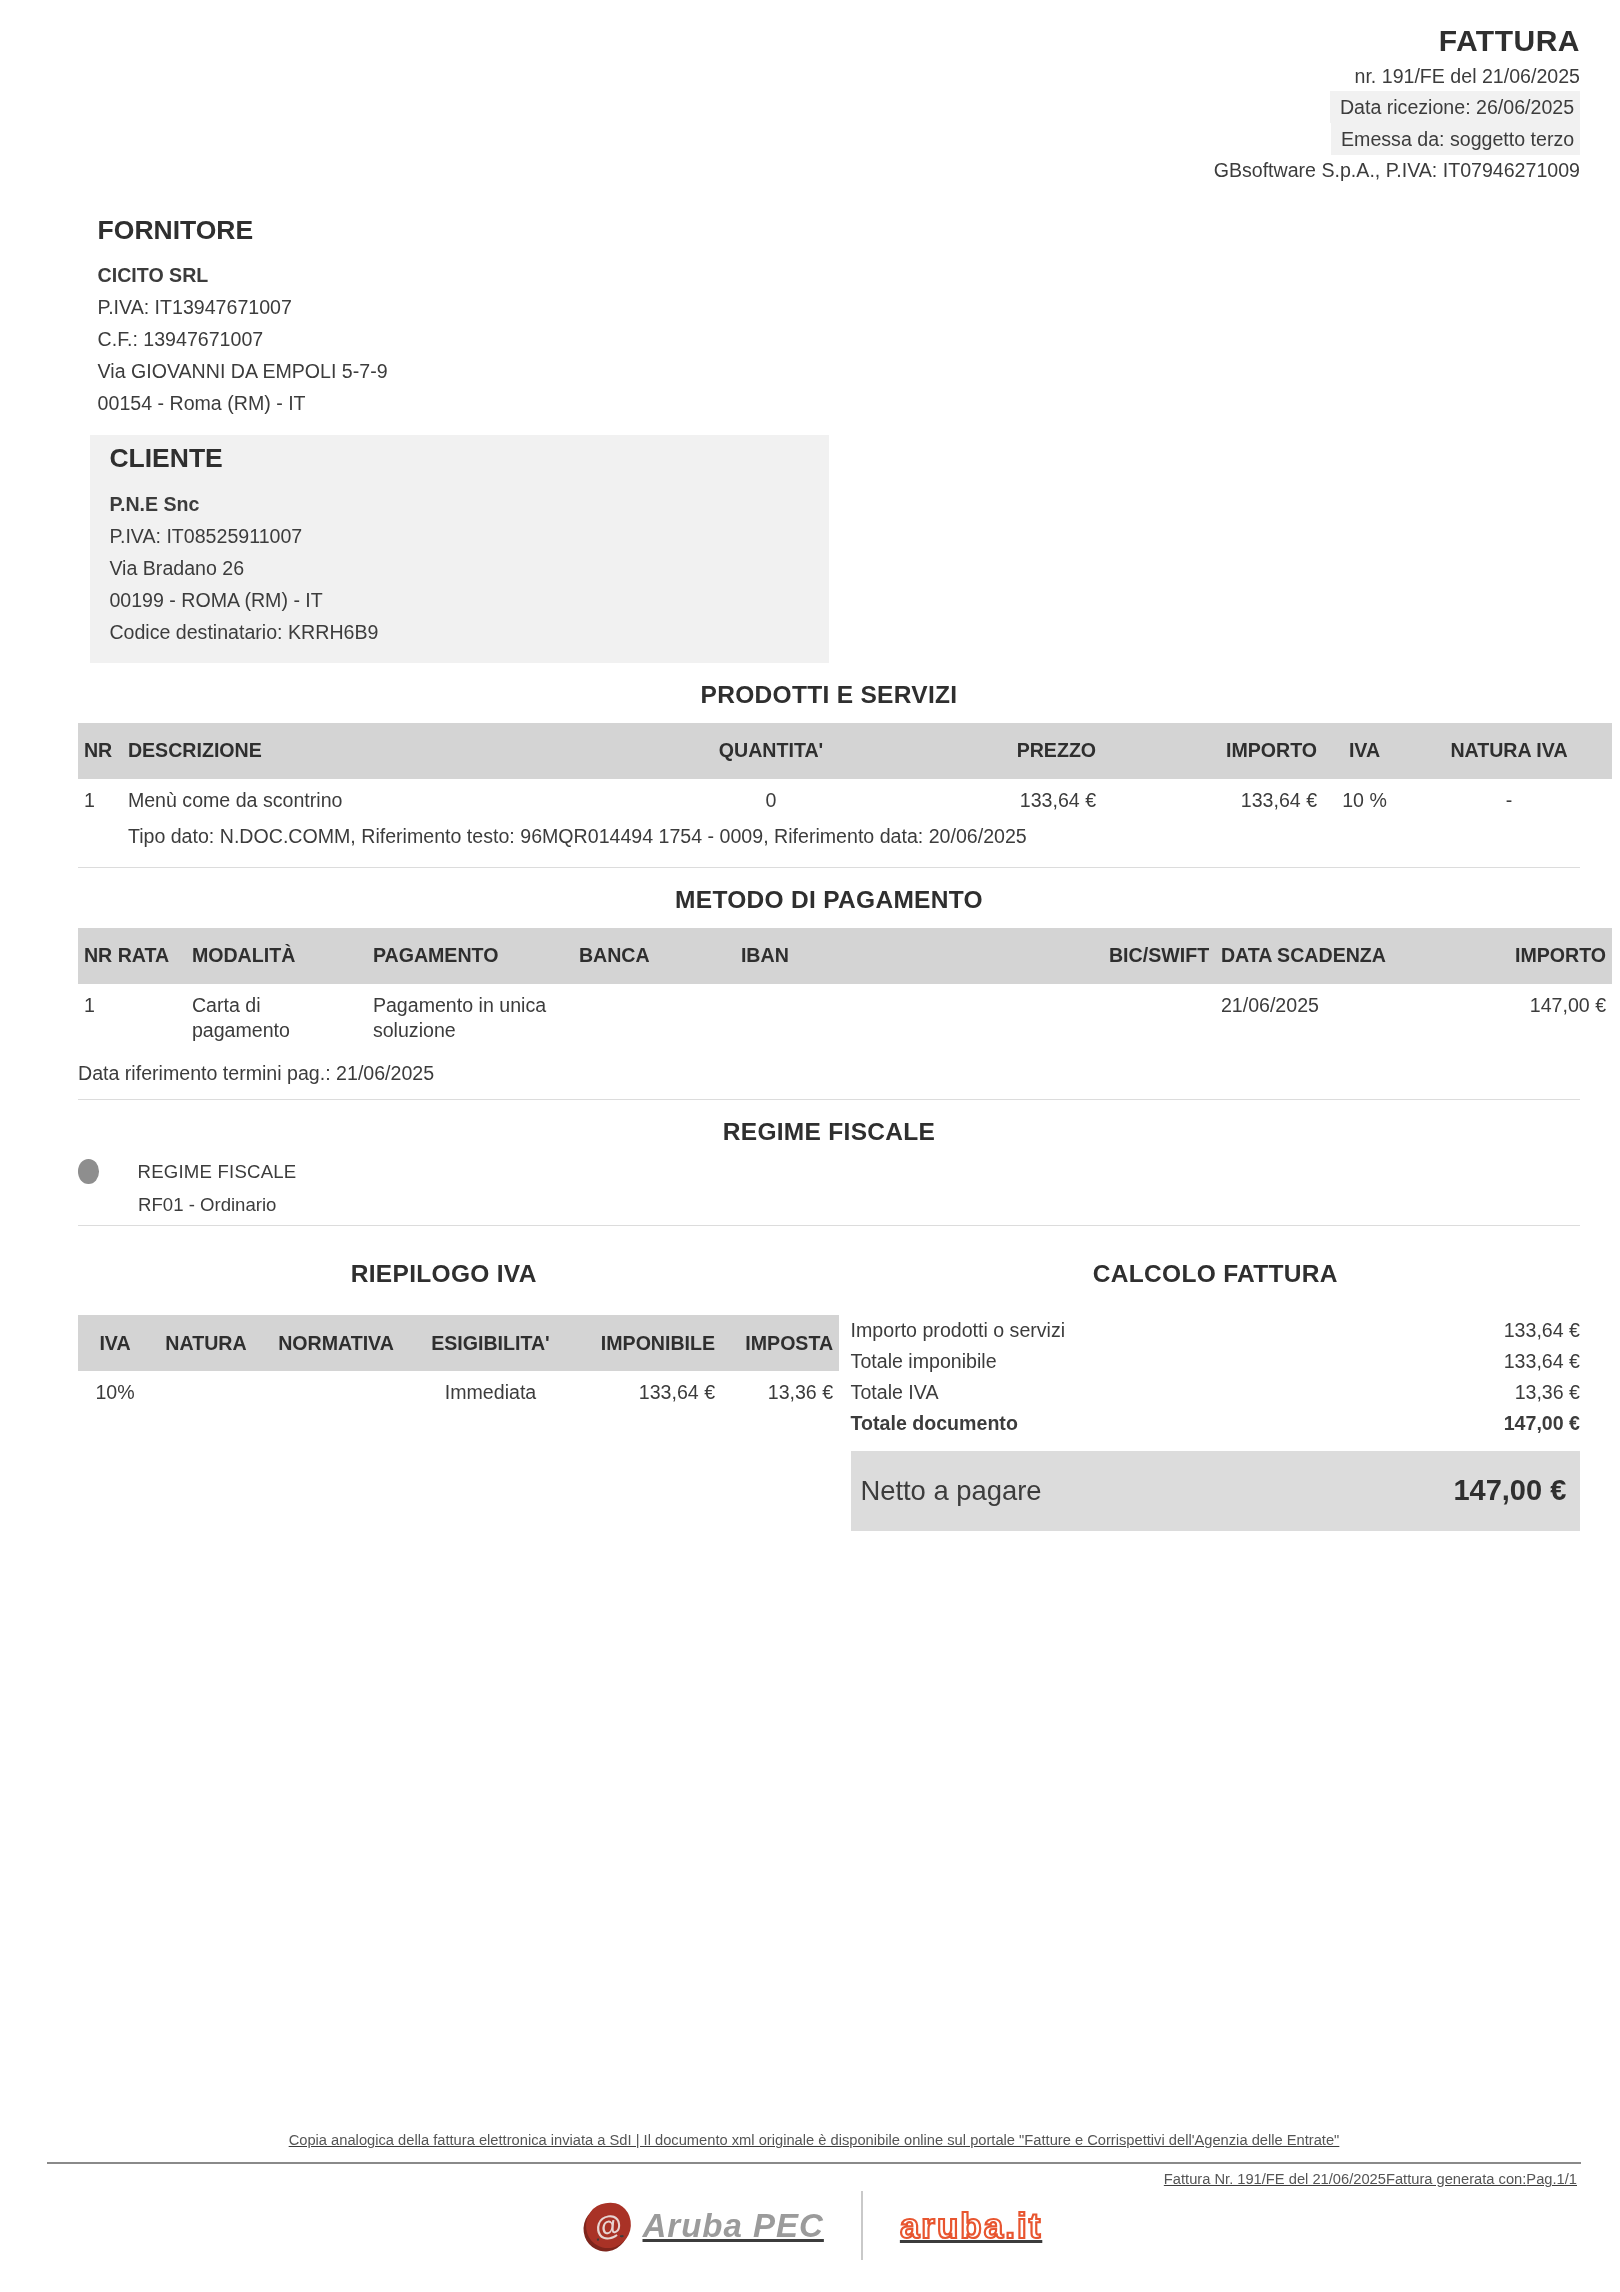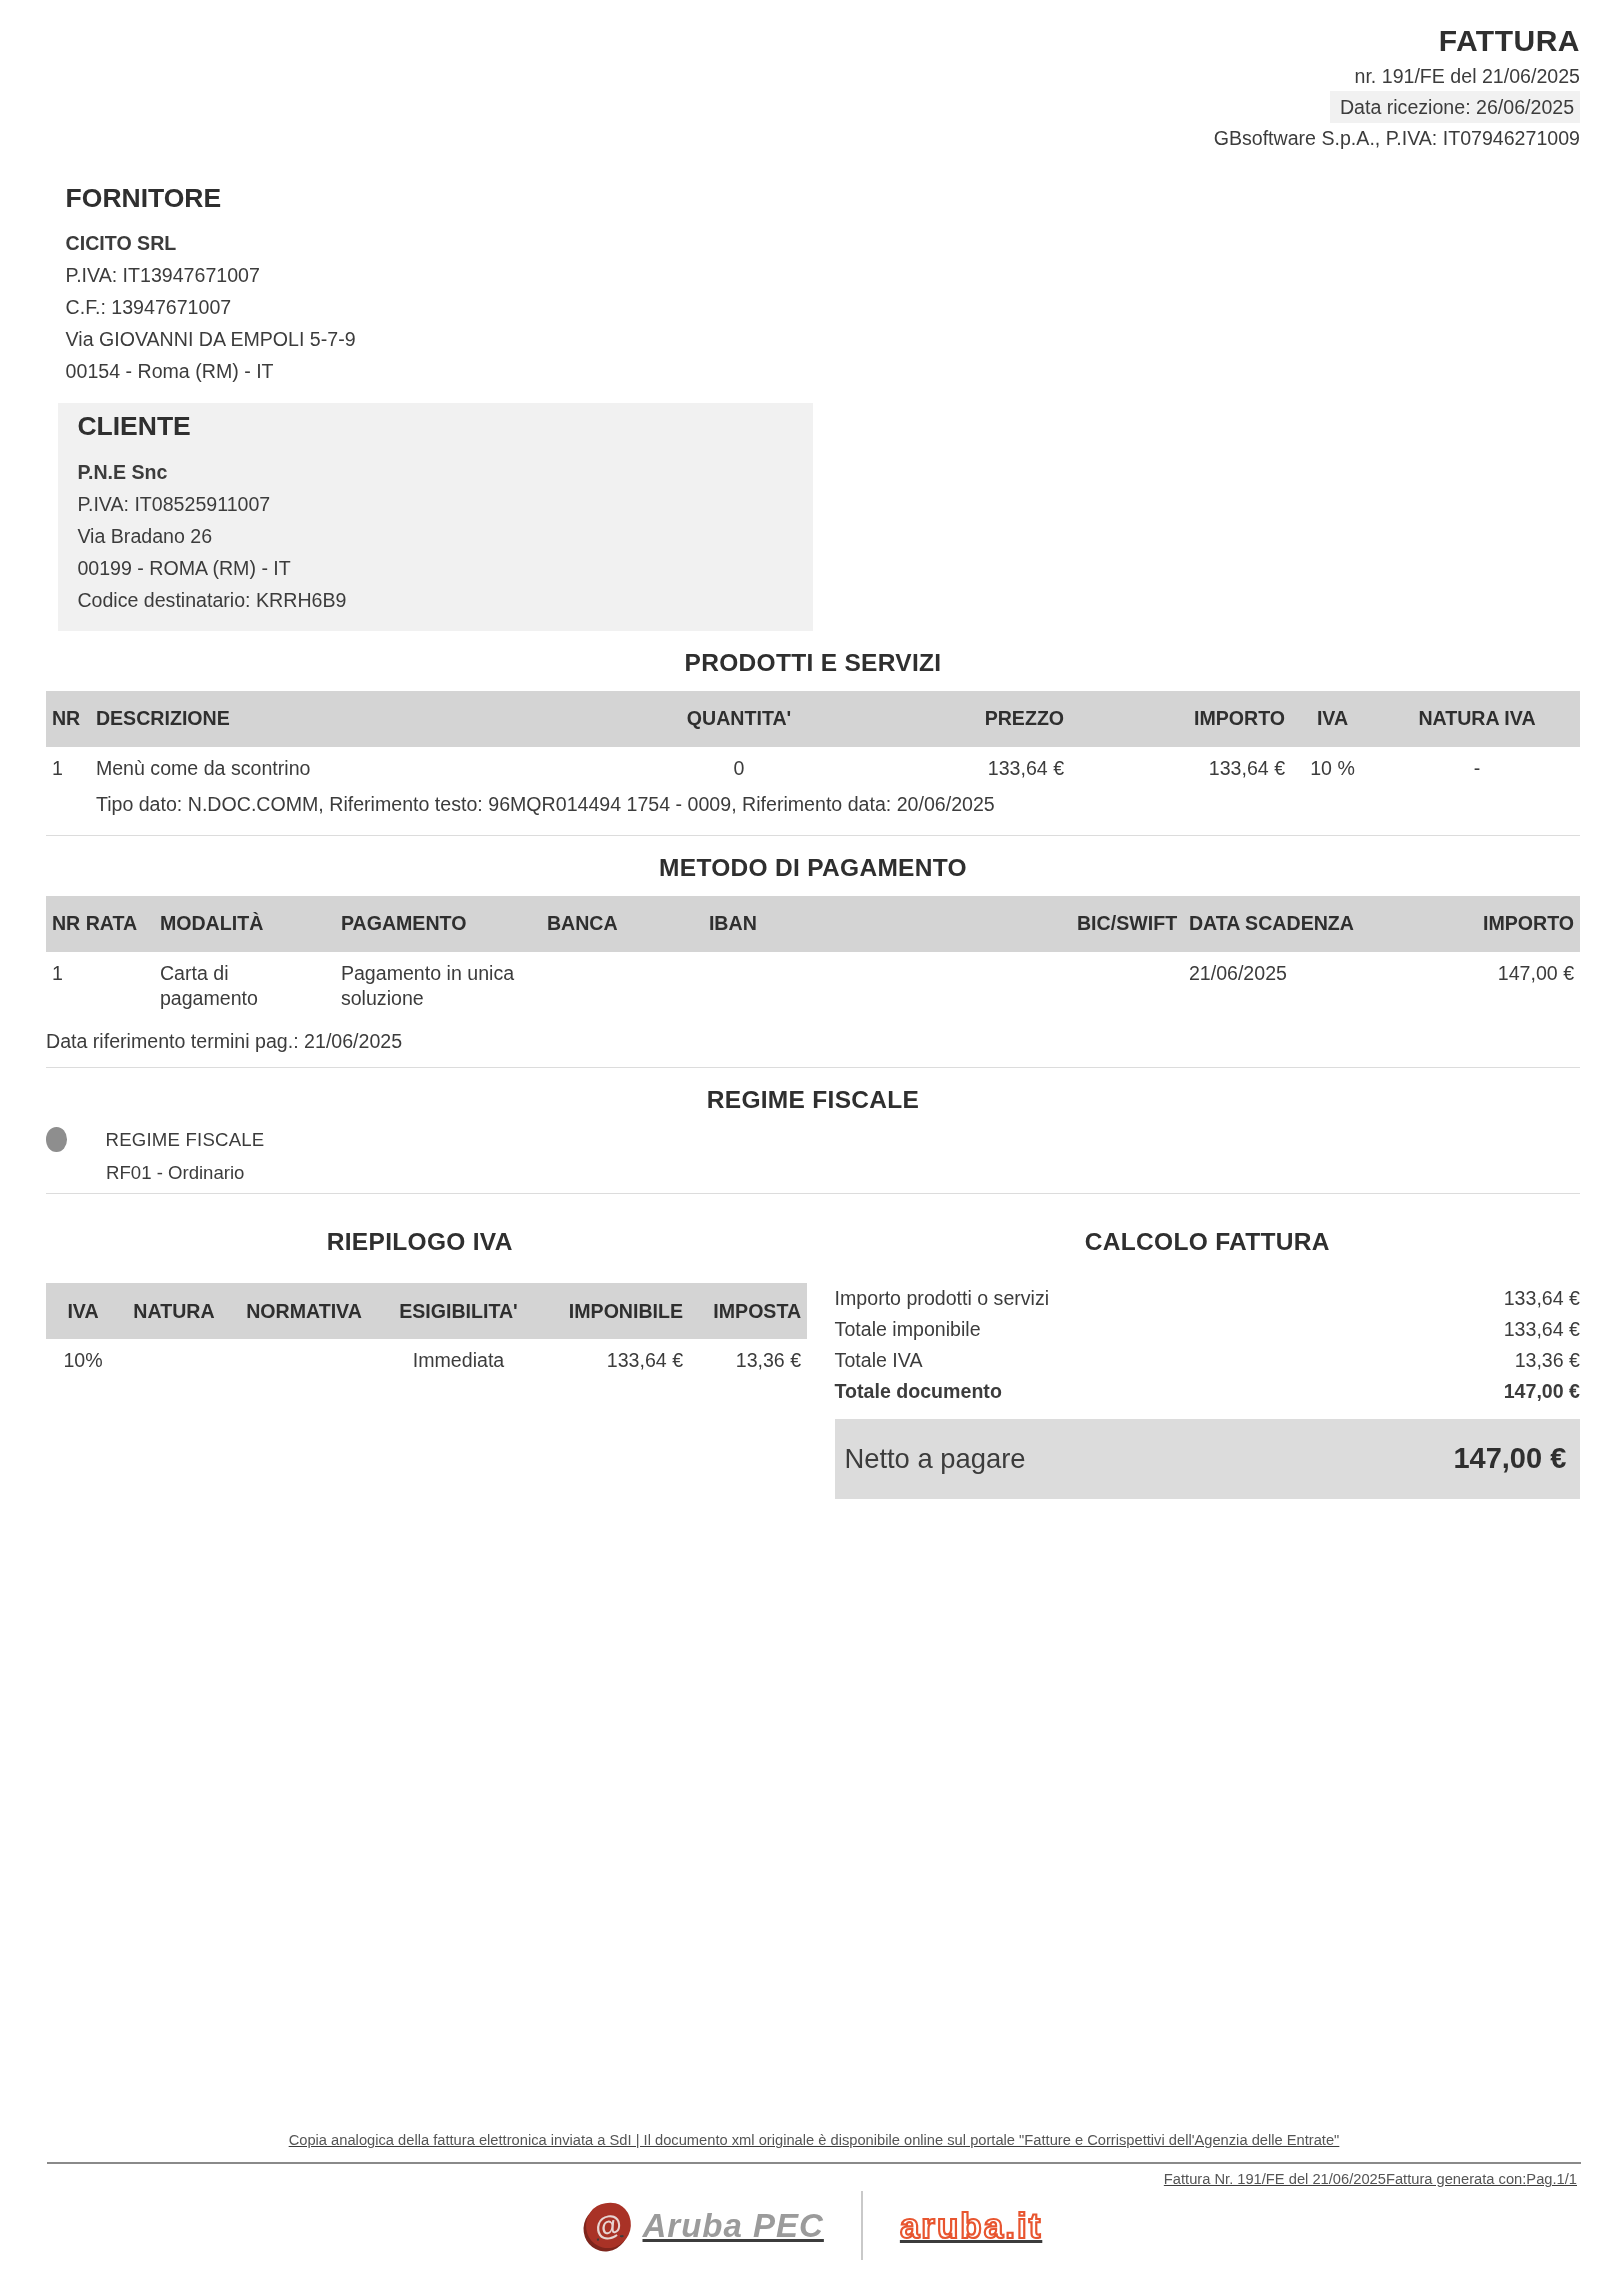--- a/index.html
+++ b/index.html
@@ -7,20 +7,21 @@
   body{
     font-family:"Liberation Sans","DejaVu Sans",sans-serif;
     color:#3c3c3c;
   }
   .page{
     position:relative;
     width:1620px; height:2293px;
     margin:0 auto;
     background:#fff;
     overflow:hidden;
+    padding-left:32px;
   }
   .content{ padding:25.5px 40px 0 46px; }
 
   
   .doc-header{ text-align:right; line-height:30px; }
   .doc-title{ font-size:30px; font-weight:bold; color:#2f2f2f; letter-spacing:0.5px; margin-bottom:5.9px; }
   .doc-header .hline{ font-size:19.6px; color:#3c3c3c; }
   .hl-band{ display:inline-block; background:#f1f1f1; padding:1px 5.9px 1px 9.8px; }
 
   
@@ -104,20 +105,21 @@
 </head>
 <body>
 
 <div class="page">
   <div class="content">
 
     <div class="doc-header">
       <div class="doc-title">FATTURA</div>
       <div class="hline">nr. 191/FE del 21/06/2025</div>
       <div class="hline"><span class="hl-band">Data ricezione: 26/06/2025</span></div>
+      <div class="hline"><span class="hl-band">Emessa da: soggetto terzo</span></div>
       <div class="hline">GBsoftware S.p.A., P.IVA: IT07946271009</div>
     </div>
 
     <div class="parties">
       <div class="party supplier">
         <h2>FORNITORE</h2>
         <div class="pline pname">CICITO SRL</div>
         <div class="pline">P.IVA: IT13947671007</div>
         <div class="pline">C.F.: 13947671007</div>
         <div class="pline">Via GIOVANNI DA EMPOLI 5-7-9</div>

